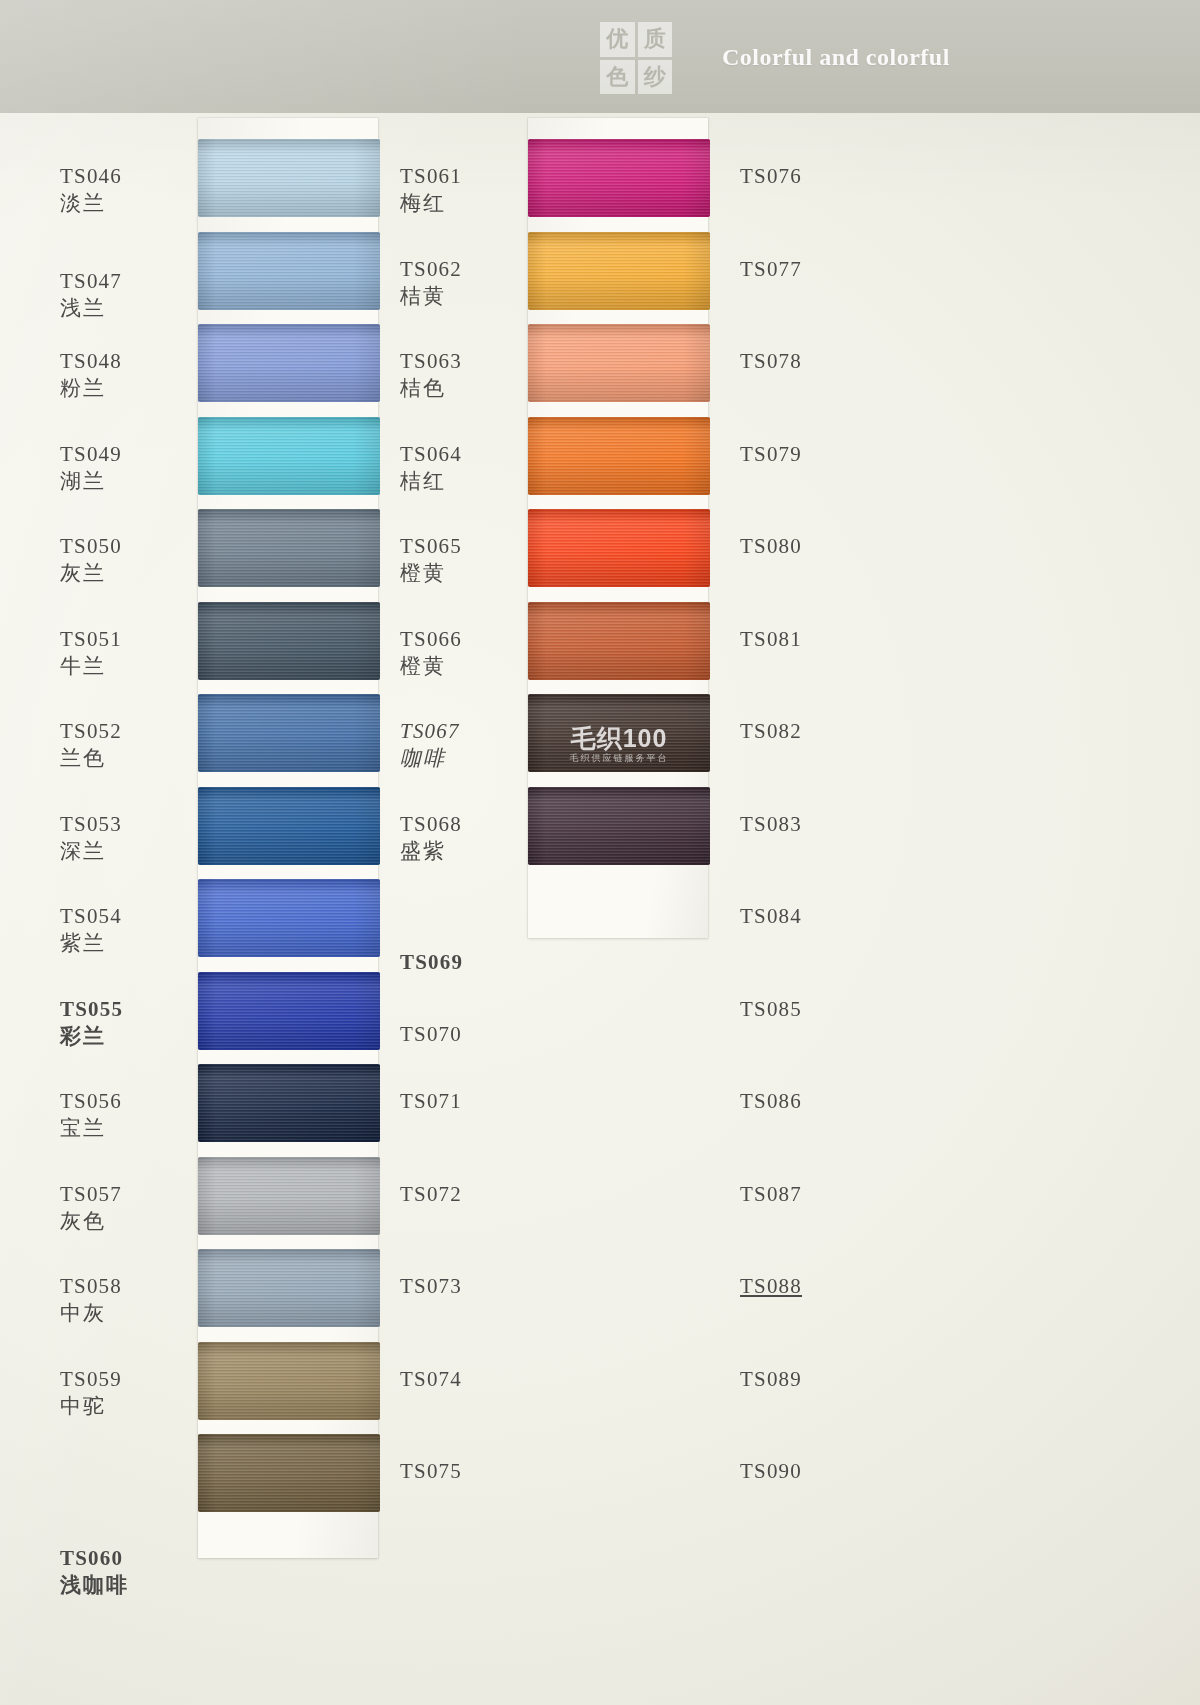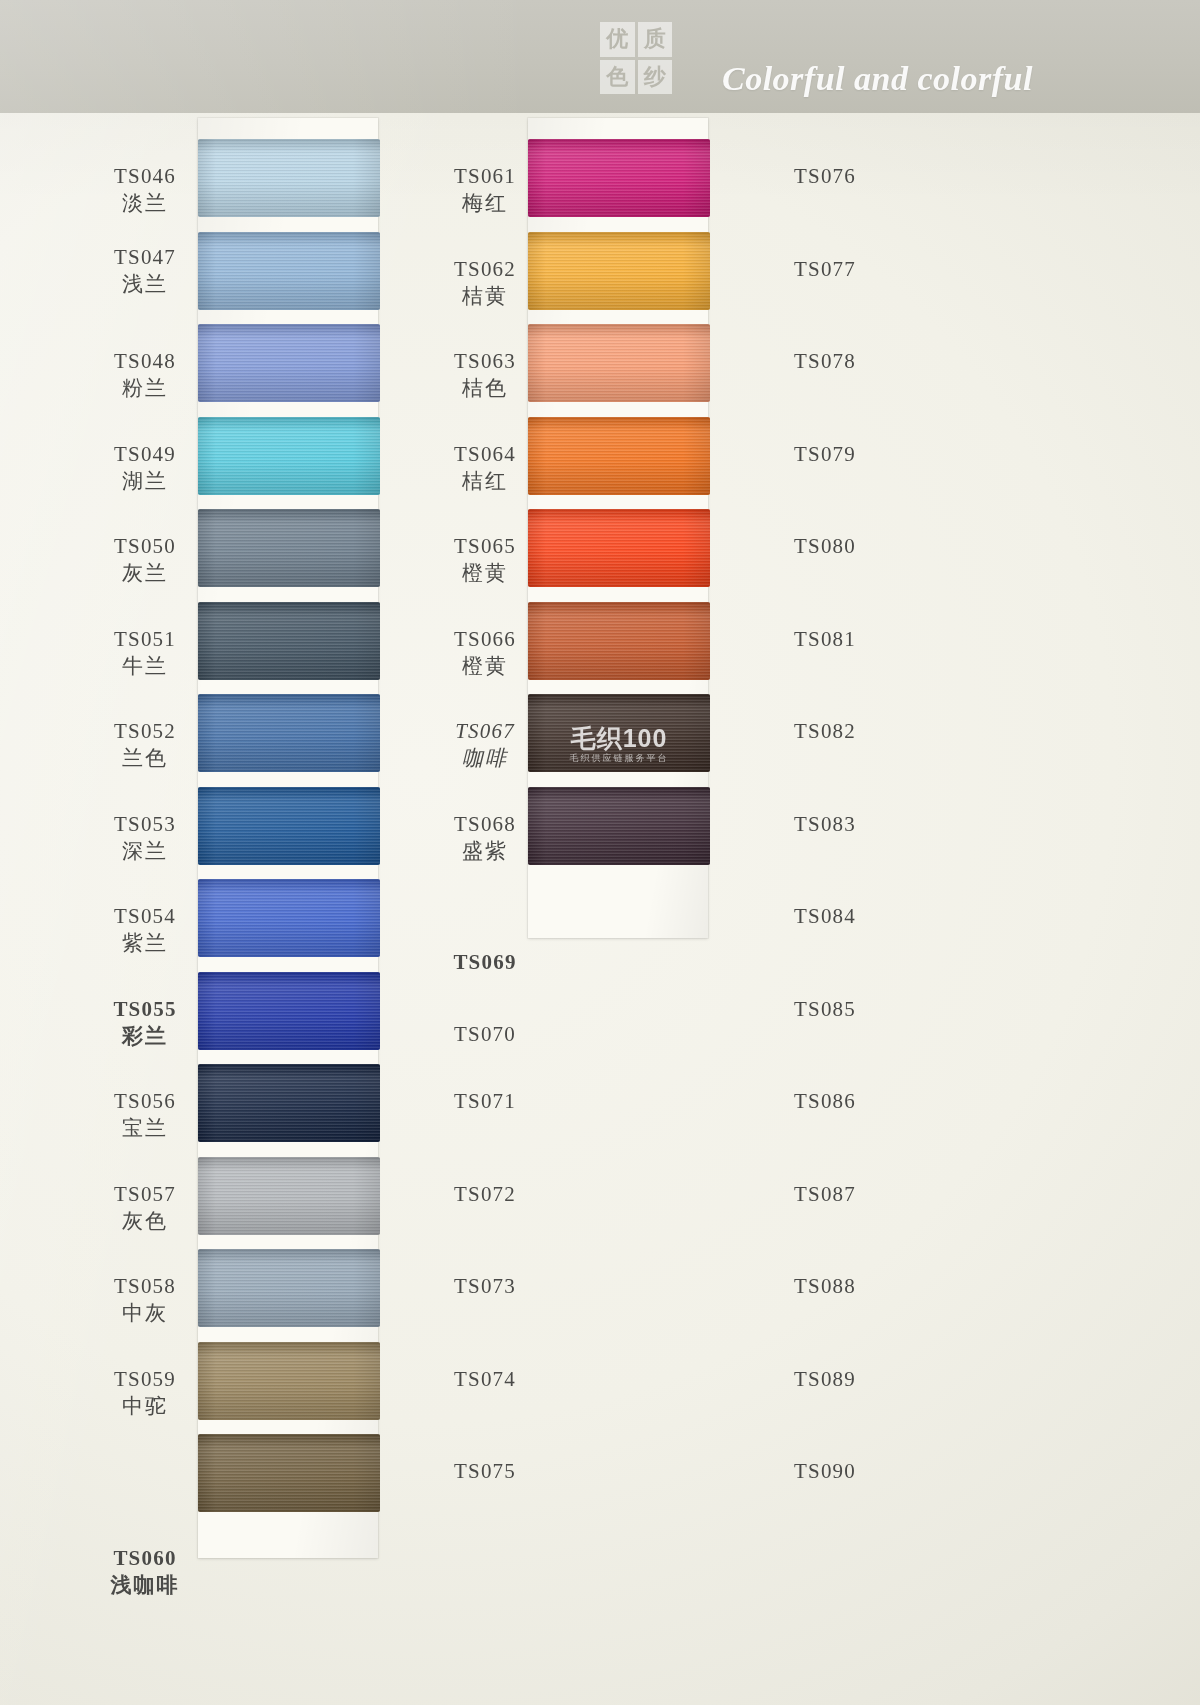--- a/index.html
+++ b/index.html
@@ -56,37 +56,36 @@
   }
   .hd-slogan-cn{
     position:absolute;left:726px;top:26px;
     color:rgba(255,255,255,0.82);
     font-size:27px;letter-spacing:7px;
     font-family:"Liberation Serif","DejaVu Serif",serif;
     white-space:nowrap;
     text-shadow:0 1px 2px rgba(0,0,0,0.07);
   }
   .hd-slogan-en{
-    position:absolute;left:722px;top:60px;
+    position:absolute;left:722px;top:44px;
     color:rgba(255,255,255,0.92);
-    font-size:34px;
-    font-family:"Liberation Serif","DejaVu Serif",serif;
-    font-style:italic;font-weight:700;letter-spacing:0.5px;
+    font-size:24px;
+    font-family:"Liberation Serif","DejaVu Serif",serif;
+    font-weight:700;letter-spacing:0.5px;
     white-space:nowrap;
     text-shadow:0 1px 2px rgba(0,0,0,0.08);
   }
   
   .col{position:absolute;top:0;}
   .col-a{left:60px;width:340px;}
   .col-b{left:400px;width:340px;}
   .col-c{left:740px;width:340px;}
 
   .row{
     position:absolute;left:0;width:170px;
-    text-align:center;
     color:#4a4a48;
   }
   .code{
     font-size:21px;letter-spacing:1.2px;line-height:26px;
     font-family:"Liberation Serif","DejaVu Serif",serif;
   }
   .cname{
     font-size:21px;letter-spacing:2px;line-height:28px;
     font-family:"Liberation Serif","DejaVu Serif",serif;
   }
@@ -157,21 +156,21 @@
 <div class="card card-a"></div>
 <div class="card card-b"></div>
 
 <div class="col col-a" id="col-0">
     <div class="sw" style="left: 138px; top: 139px; width: 182px; height: 78px; background: rgb(182, 211, 228);"></div>
     <div class="row" style="top: 163px;">
       <div class="code">TS046</div>
       <div class="cname">淡兰</div>
     </div>
     <div class="sw" style="left: 138px; top: 231.5px; width: 182px; height: 78px; background: rgb(143, 179, 214);"></div>
-    <div class="row" style="top: 244px;">
+    <div class="row" style="top: 268px;">
       <div class="code">TS047</div>
       <div class="cname">浅兰</div>
     </div>
     <div class="sw" style="left: 138px; top: 324px; width: 182px; height: 78px; background: rgb(128, 152, 215);"></div>
     <div class="row" style="top: 348px;">
       <div class="code">TS048</div>
       <div class="cname">粉兰</div>
     </div>
     <div class="sw" style="left: 138px; top: 416.5px; width: 182px; height: 78px; background: rgb(86, 203, 223);"></div>
     <div class="row" style="top: 440.5px;">
@@ -327,21 +326,21 @@
     </div>
     <div class="row" style="top: 995.5px;">
       <div class="code">TS085</div>
     </div>
     <div class="row" style="top: 1088px;">
       <div class="code">TS086</div>
     </div>
     <div class="row" style="top: 1180.5px;">
       <div class="code">TS087</div>
     </div>
-    <div class="row" style="top: 1273px;">
+    <div class="row" style="top: 1273px; text-decoration: underline;">
       <div class="code">TS088</div>
     </div>
     <div class="row" style="top: 1365.5px;">
       <div class="code">TS089</div>
     </div>
     <div class="row" style="top: 1458px;">
       <div class="code">TS090</div>
     </div>
   </div>
 

